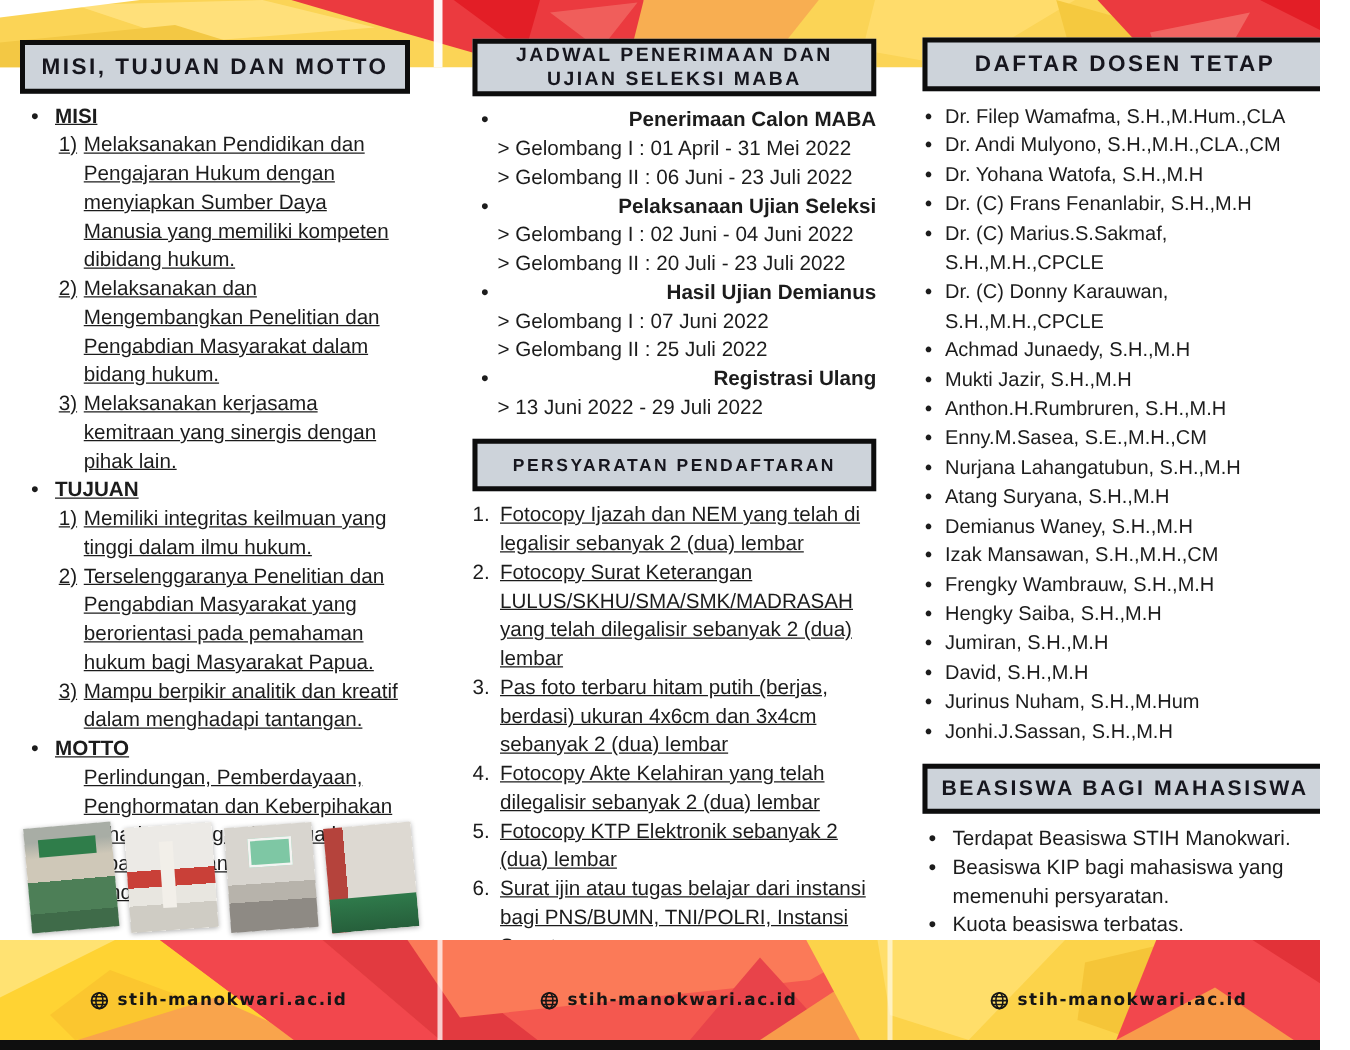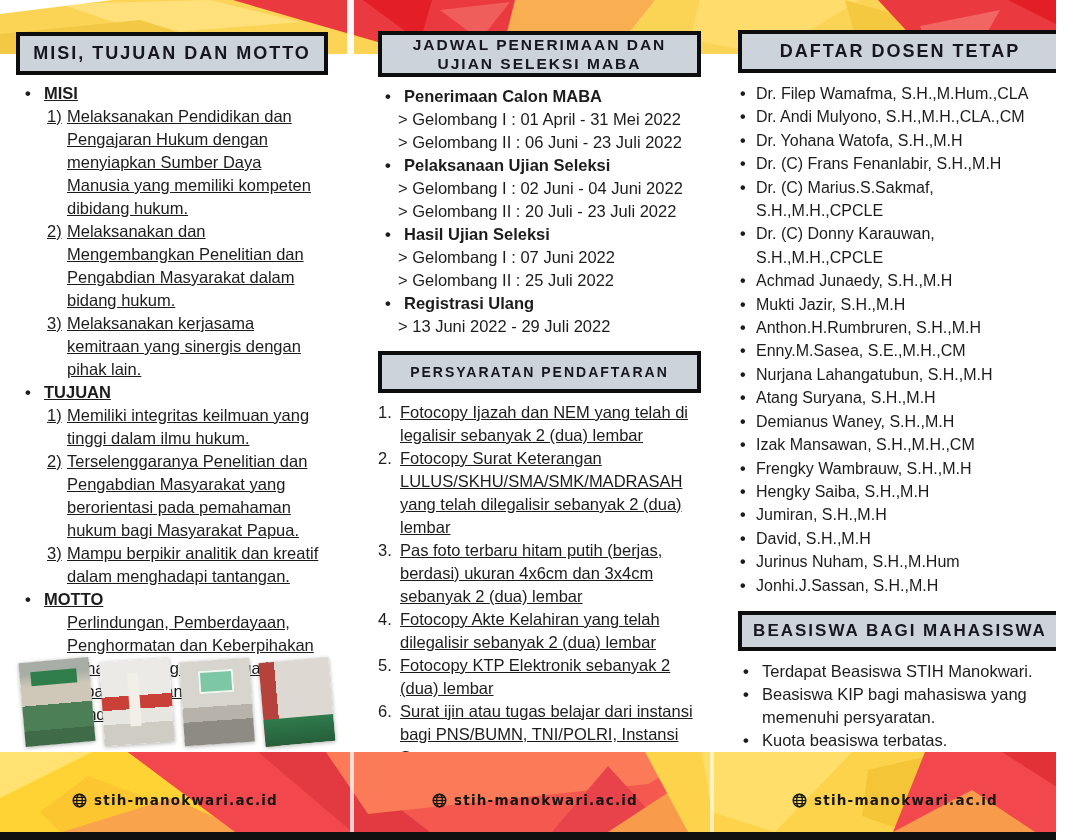--- a/index.html
+++ b/index.html
@@ -29,21 +29,21 @@
   
   .body-text{font-size:16.5px;line-height:23px;}
   .bullet-sections{margin-top:7px;text-decoration:underline;}
   .b-label{font-weight:700;padding-left:28px;position:relative;}
   .b-label::before{content:"•";position:absolute;left:9px;font-weight:700;}
   .sub-item{display:flex;padding-left:31px;}
   .sub-item .num{flex:0 0 20px;}
   .sub-item .txt{flex:1;}
   
   .sched{margin-top:8px;font-size:16.5px;line-height:23px;}
-  .sched .b-label{padding-left:26px;}
+  .sched .b-label{padding-left:26px;text-align:right;}
   .sched .b-label::before{left:7px;}
   .sched .line{padding-left:20px;}
   
   .reqs{margin-top:8px;font-size:16.5px;line-height:23px;}
   .req{display:flex;}
   .req .num{flex:0 0 22px;}
   .req .txt{flex:1;text-decoration:underline;}
   
   .lect{margin-top:9px;font-size:16px;line-height:23.4px;}
   .lect .li{padding-left:18px;position:relative;}
@@ -186,21 +186,21 @@
           <div class="b-label">Pelaksanaan Ujian Seleksi</div>
           <div>
 
               <div class="line">&gt; Gelombang I : 02 Juni - 04 Juni 2022</div>
 
               <div class="line">&gt; Gelombang II : 20 Juli - 23 Juli 2022</div>
             </div>
         </div>
 
         <div>
-          <div class="b-label">Hasil Ujian Seleksi</div>
+          <div class="b-label">Hasil Ujian Demianus</div>
           <div>
 
               <div class="line">&gt; Gelombang I  : 07 Juni 2022</div>
 
               <div class="line">&gt; Gelombang II : 25 Juli 2022</div>
             </div>
         </div>
 
         <div>
           <div class="b-label">Registrasi Ulang</div>

